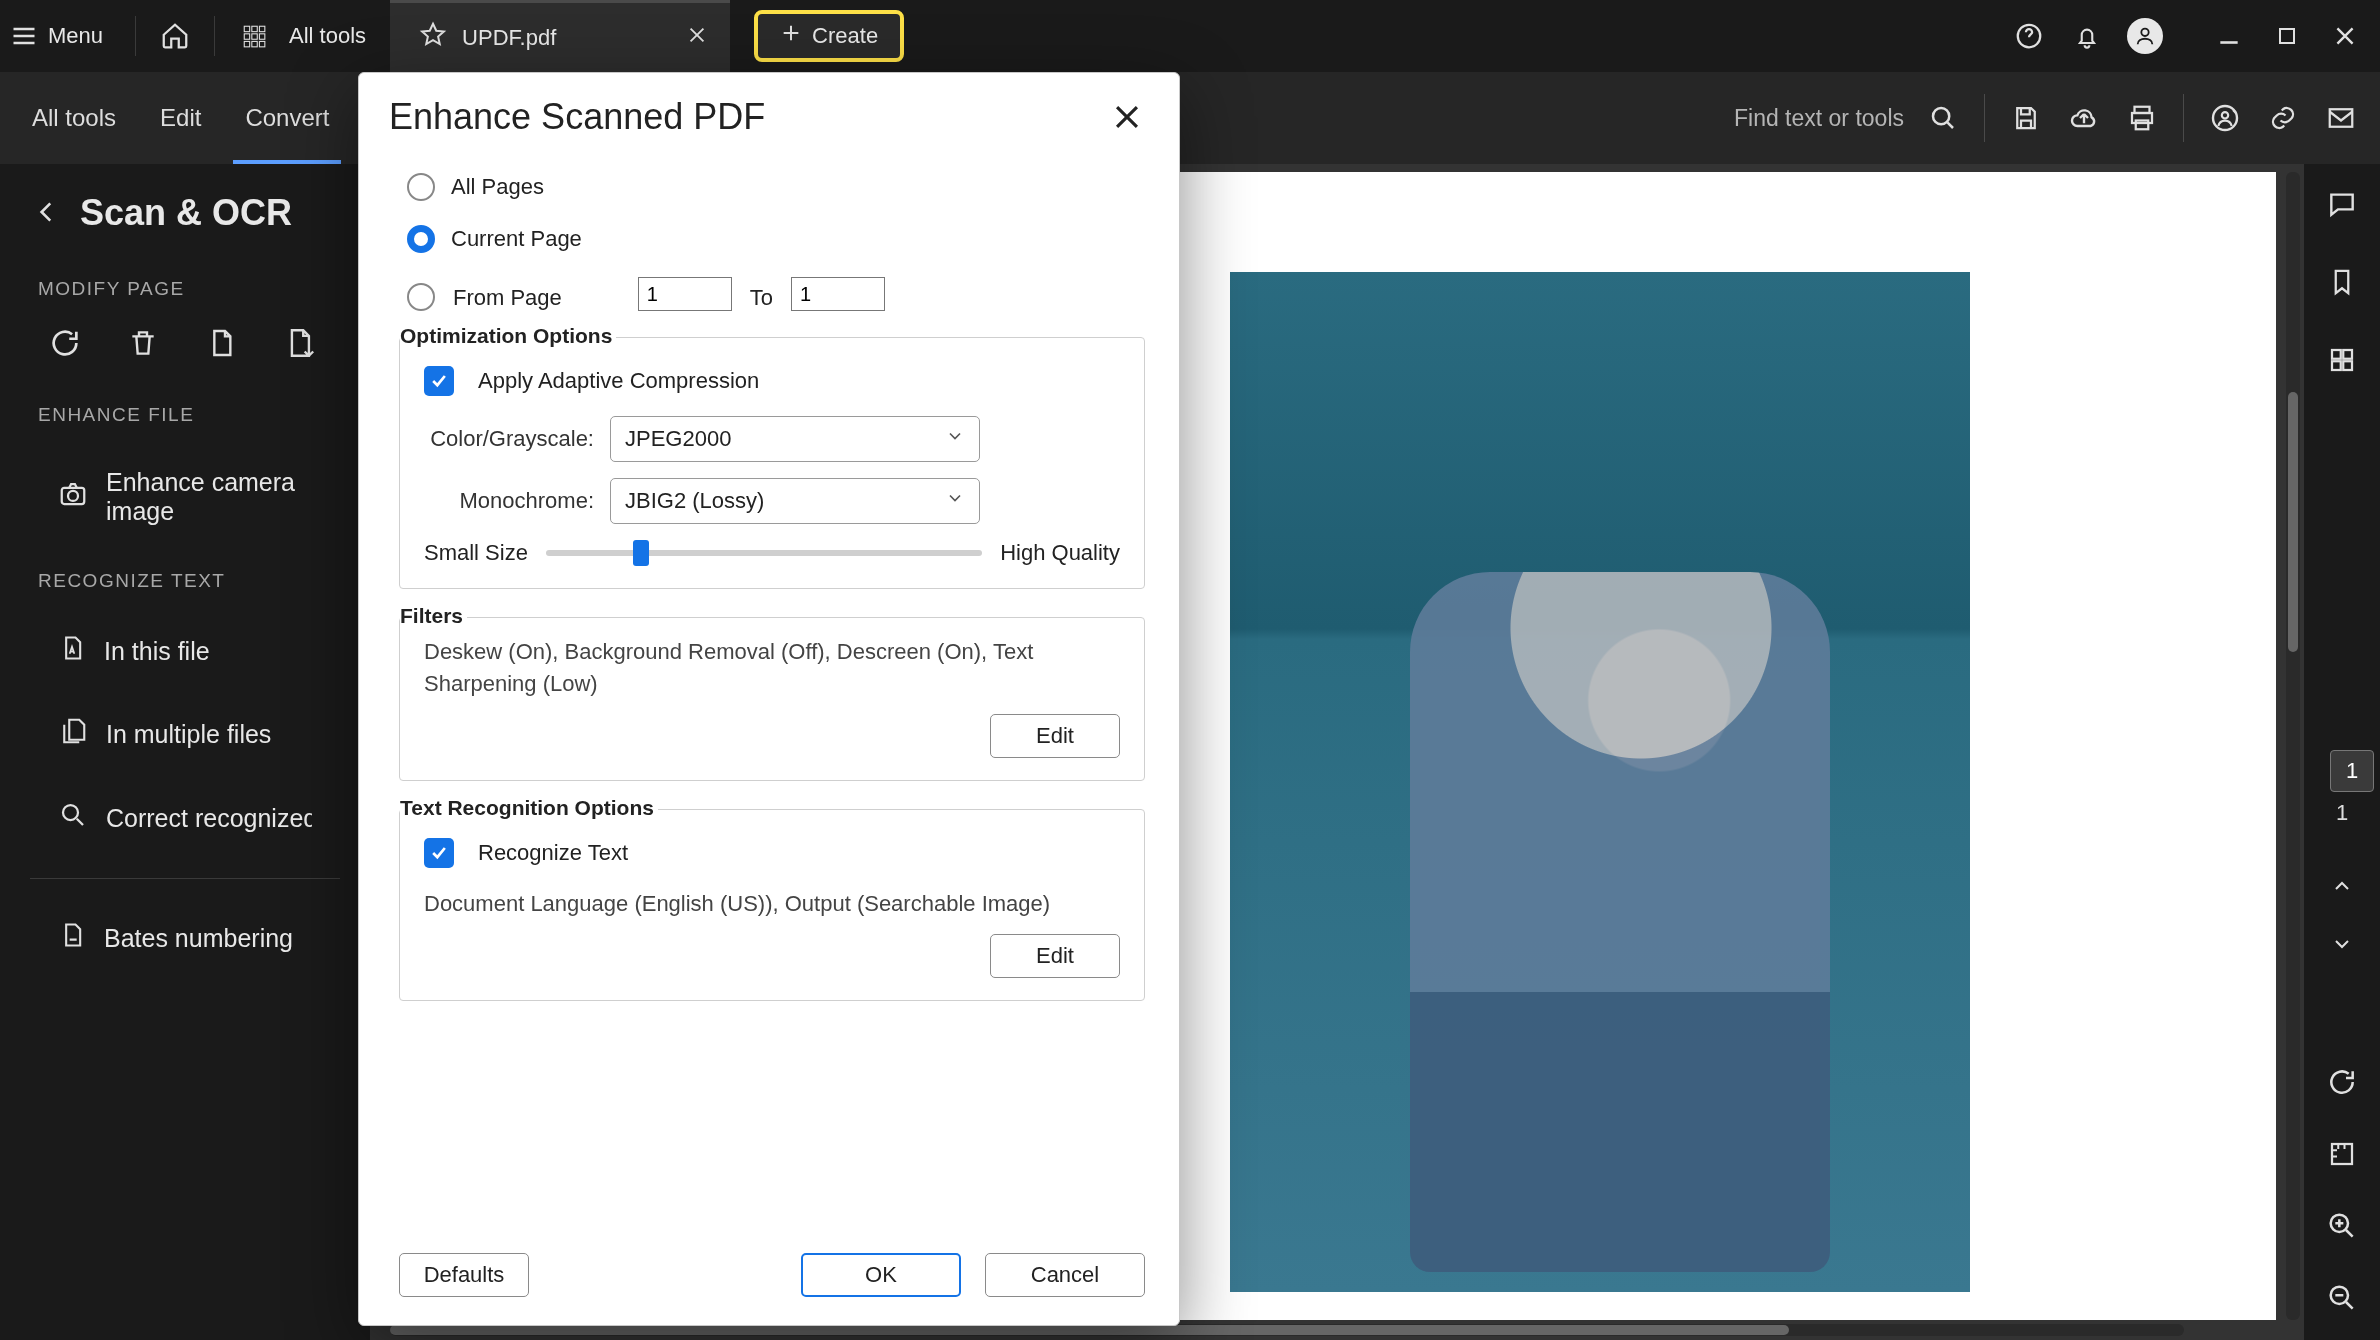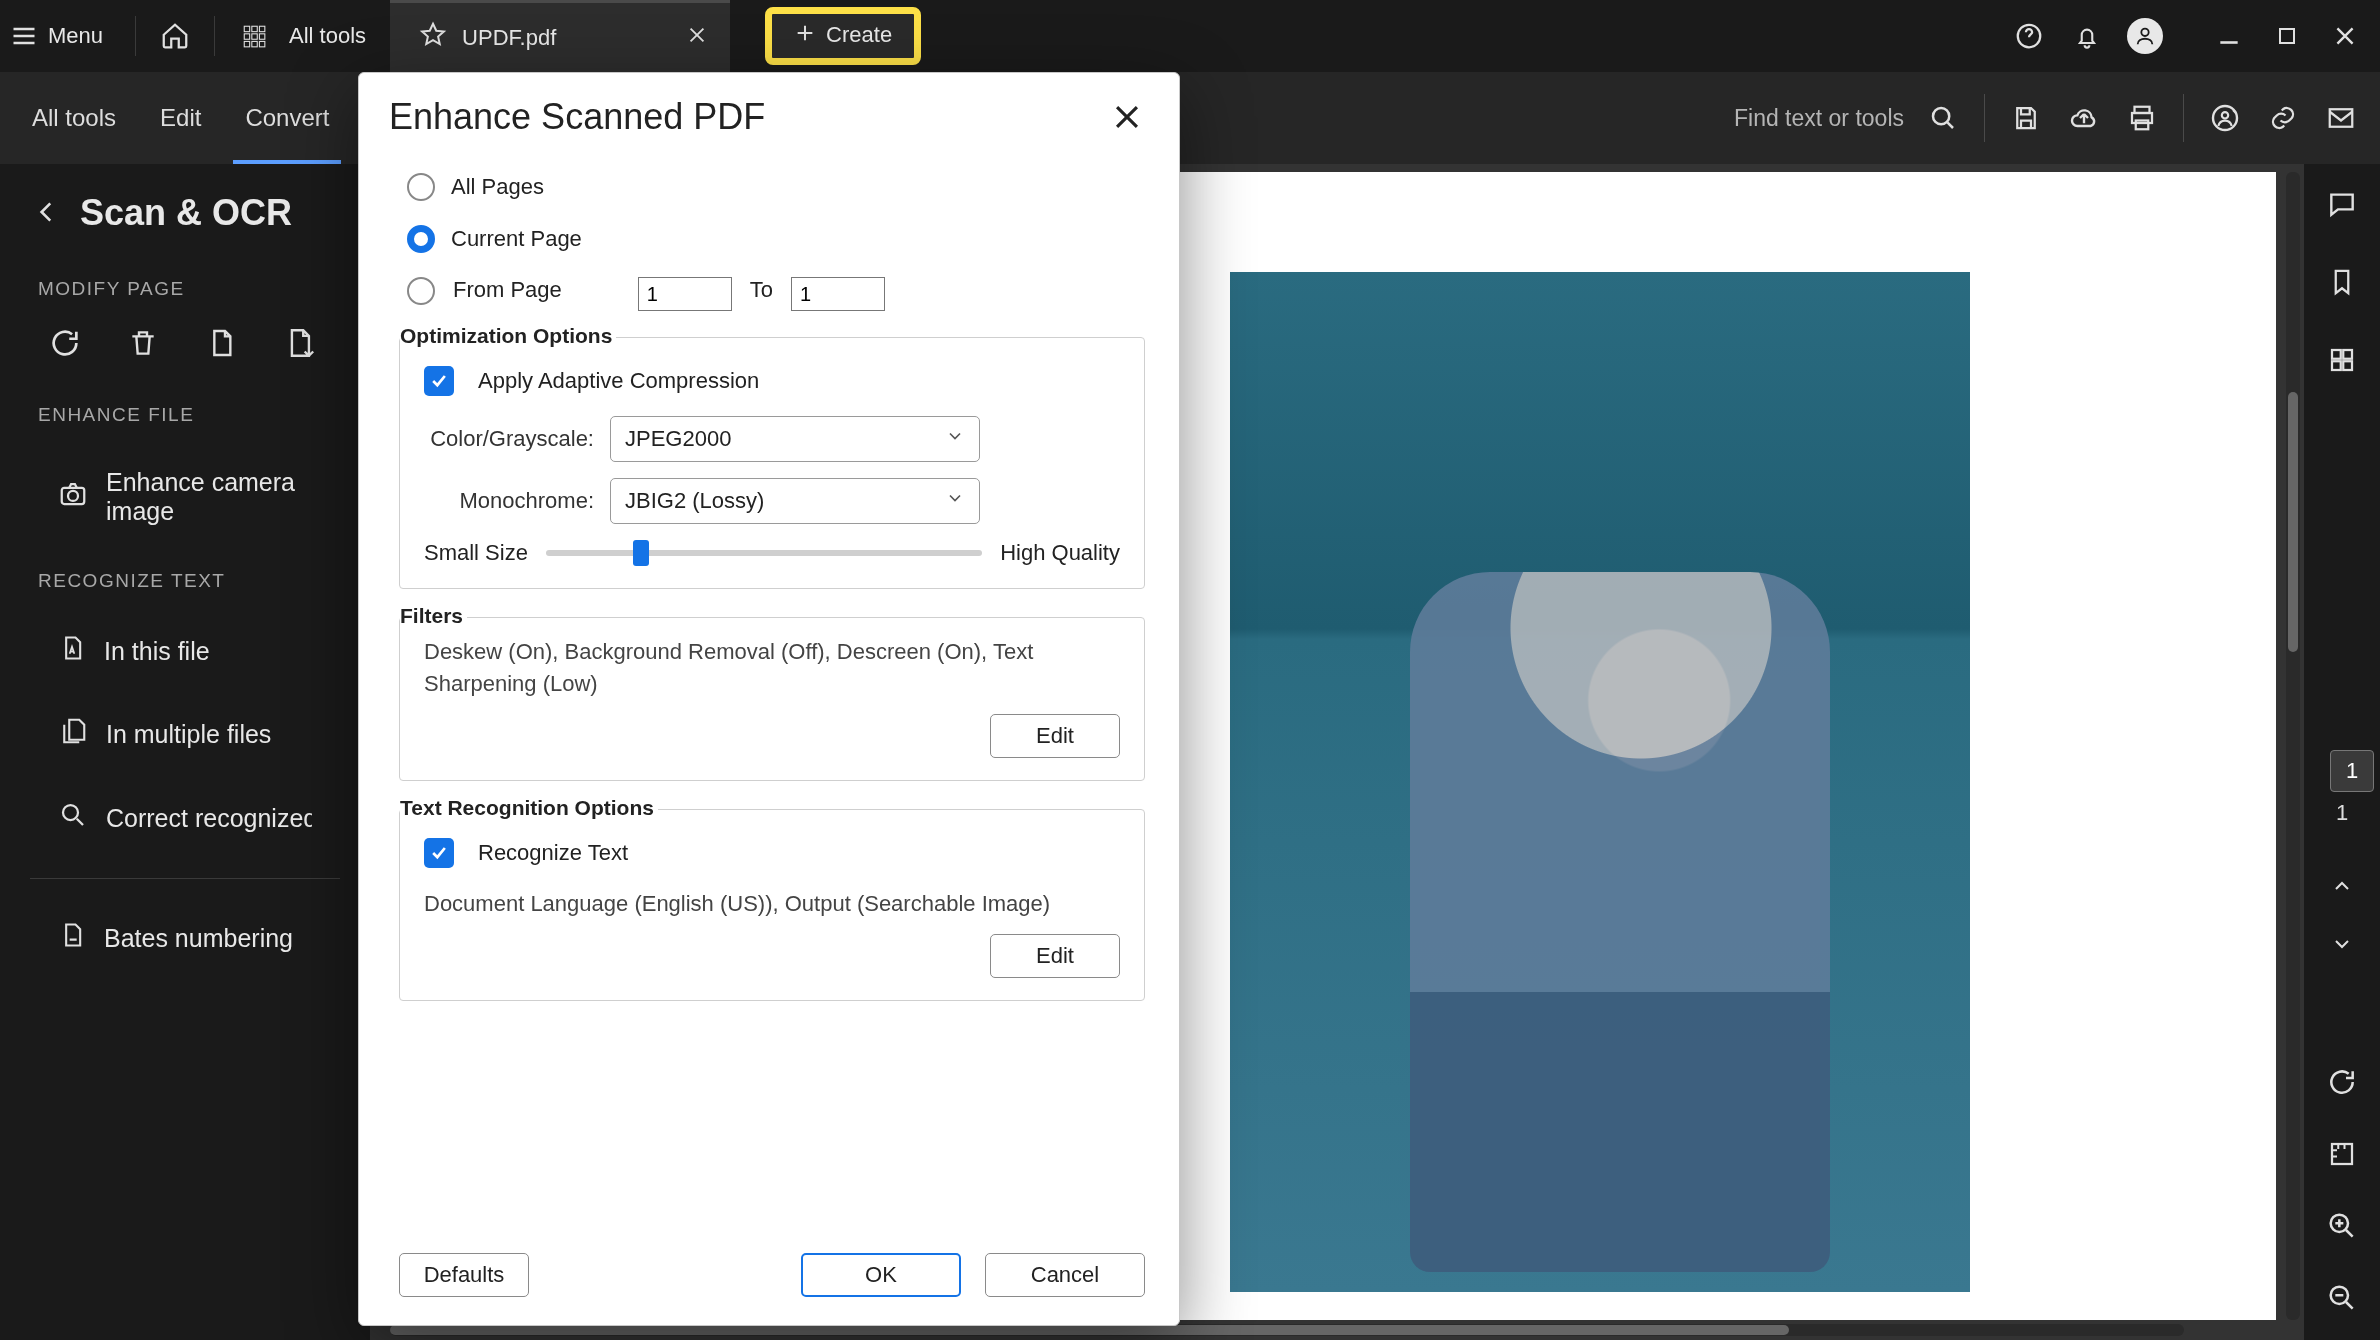--- a/index.html
+++ b/index.html
@@ -21,22 +21,22 @@
 .titlebar .menu-label { margin-right: 18px; }
 .titlebar .divider { width:1px; height:40px; background:#3a3a3a; margin:0 14px; }
 .titlebar .icon-btn { width: 50px; height:50px; display:flex; align-items:center; justify-content:center; border-radius:4px;}
 .titlebar .tab-bar { display:flex; align-items:center; margin-left: 24px; }
 .titlebar .doc-tab {
   display:flex; align-items:center; gap:14px; background:#2d2d2d; height:72px;
   padding: 0 22px 0 28px; min-width: 340px; border-top:3px solid #4a4a4a;
 }
 .titlebar .doc-tab.active { background:#2d2d2d; }
 .titlebar .create-btn {
-  display:flex; gap:10px; background:#2a2a2a; border:7px solid #fde047;
-  border-radius:8px; padding:8px 22px; margin-left:35px; font-size:22px;
+  display:flex; align-items:center; gap:10px; background:#2a2a2a; border:4px solid #fde047;
+  border-radius:8px; padding:8px 22px; margin-left:24px; font-size:22px;
 }
 .titlebar .right-ctrls { margin-left:auto; display:flex; align-items:center; gap:8px; padding-right:10px; }
 .titlebar svg { stroke:#e0e0e0; fill:none; }
 .avatar-circle { width:36px; height:36px; border-radius:50%; background:#e8e8e8; display:flex; align-items:center; justify-content:center;}
 .avatar-circle svg { stroke:#1a1a1a; }
 
 
 .ribbon {
   height: 92px; background:#262626; display:flex; align-items:center; color:#ddd;
   font-size:24px; padding:0 10px;
@@ -122,21 +122,21 @@
 .modal-header { display:flex; align-items:center; padding: 22px 30px 10px 30px;}
 .modal-header h1 { font-size:36px; font-weight:400;}
 .modal-header .close { margin-left:auto; width:44px; height:44px; display:flex; align-items:center; justify-content:center;}
 .modal-body { padding: 8px 34px 0 40px; flex:1; overflow:hidden;}
 
 .radiogrp { display:flex; flex-direction:column; gap:24px; margin: 16px 0 26px 8px;}
 .radio-row { display:flex; align-items:center; gap:16px;}
 .radio-outer { width:28px; height:28px; border:2px solid #888; border-radius:50%; display:flex; align-items:center; justify-content:center;}
 .radio-outer.checked { border:7px solid #1473e6; }
 .radio-outer.checked::after { content:""; width:10px; height:10px; background:#fff; border-radius:50%;}
-.range-row { display:flex; align-items:flex-start; gap:18px;}
+.range-row { display:flex; align-items:flex-end; gap:18px;}
 .range-row input[type=text] { width:94px; height:34px; border:1px solid #777; padding:0 8px; font-size:20px;}
 
 .section {
   border:1px solid #cfcfcf; border-radius:4px; padding: 18px 24px 22px 24px;
   margin-bottom: 28px; position:relative;
 }
 .section .legend { position:absolute; top:-14px; left:0; background:#fff; padding:0 4px 0 0; font-weight:600; font-size:21px;}
 
 .chk-row { display:flex; align-items:center; gap:24px; margin: 10px 0 20px 0;}
 .chk { width:30px; height:30px; background:#1473e6; border-radius:5px; display:flex; align-items:center; justify-content:center;}

